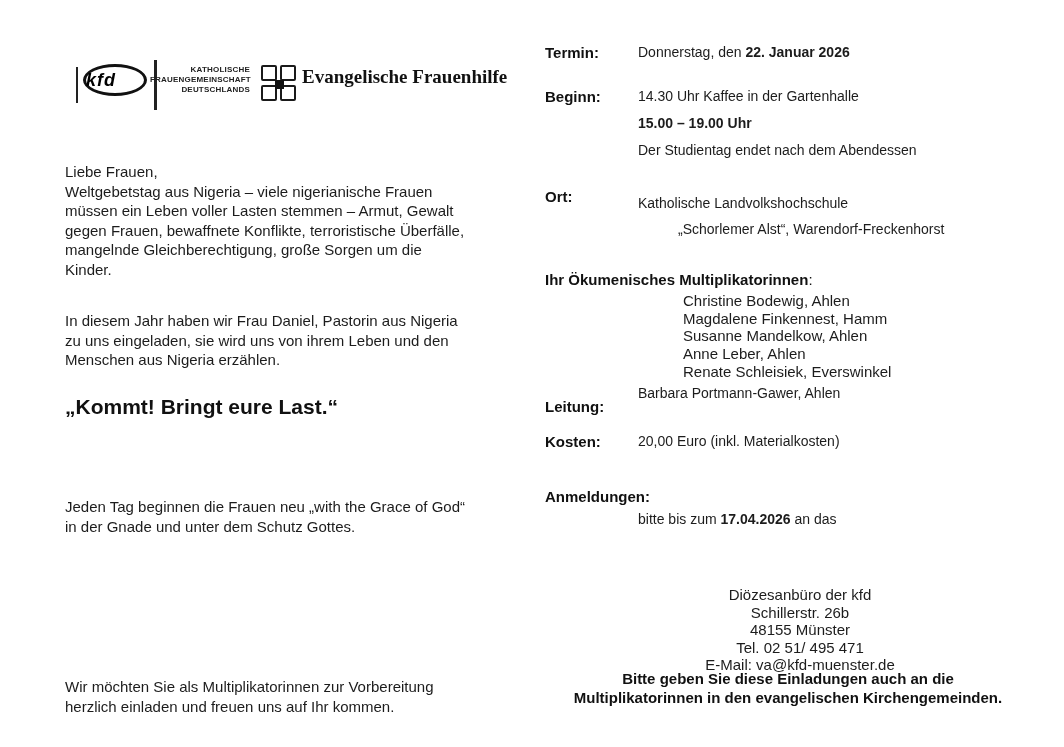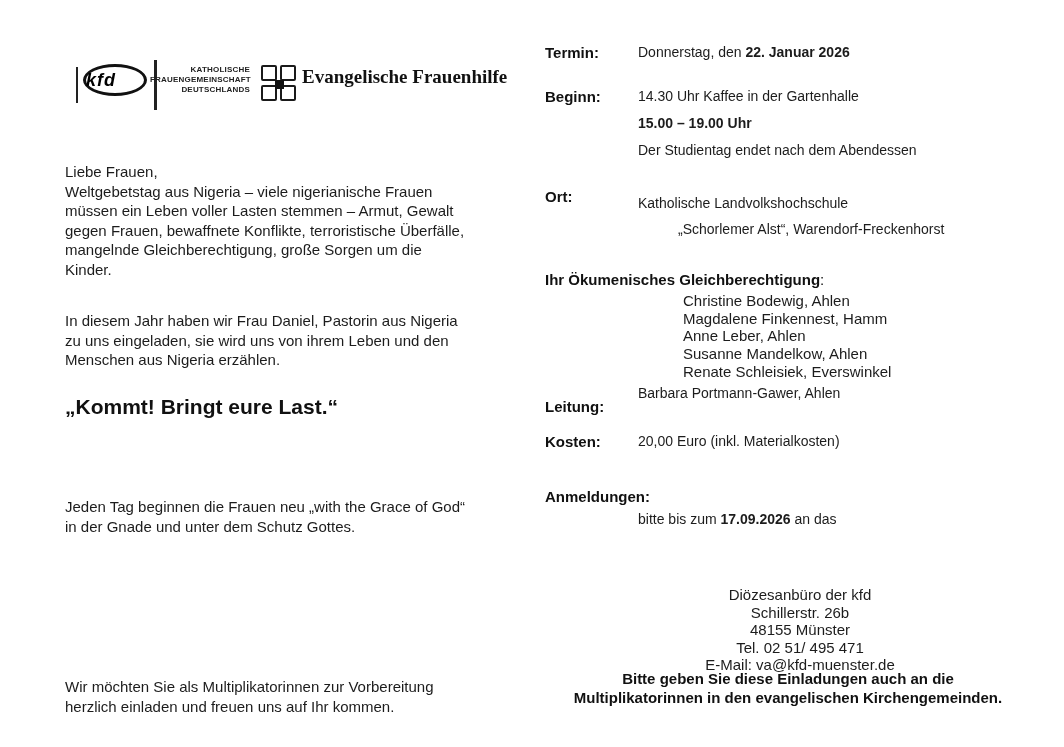--- a/index.html
+++ b/index.html
@@ -122,37 +122,37 @@
 
   <div class="lbl" style="top:88px;">Beginn:</div>
   <div class="val" style="top:88px;">14.30 Uhr Kaffee in der Gartenhalle</div>
   <div class="val b" style="top:115px;">15.00 – 19.00 Uhr</div>
   <div class="val" style="top:142px;">Der Studientag endet nach dem Abendessen</div>
 
   <div class="lbl" style="top:188px;">Ort:</div>
   <div class="val" style="top:195px;">Katholische Landvolkshochschule</div>
   <div class="val ort2">„Schorlemer Alst“, Warendorf-Freckenhorst</div>
 
-  <div class="abs team-heading"><span class="b">Ihr Ökumenisches Gleichberechtigung</span><span>:</span></div>
+  <div class="abs team-heading"><span class="b">Ihr Ökumenisches Multiplikatorinnen</span><span>:</span></div>
   <div class="abs team-list">
     <div>Christine Bodewig, Ahlen</div>
     <div>Magdalene Finkennest, Hamm</div>
+    <div>Susanne Mandelkow, Ahlen</div>
     <div>Anne Leber, Ahlen</div>
-    <div>Susanne Mandelkow, Ahlen</div>
     <div>Renate Schleisiek, Everswinkel</div>
   </div>
 
   <div class="lbl" style="top:398px;">Leitung:</div>
   <div class="val" style="top:385px;">Barbara Portmann-Gawer, Ahlen</div>
 
   <div class="lbl" style="top:433px;">Kosten:</div>
   <div class="val" style="top:433px;">20,00 Euro (inkl. Materialkosten)</div>
 
   <div class="lbl" style="top:488px;">Anmeldungen:</div>
-  <div class="val" style="top:511px;"><span>bitte bis zum </span><span class="b">17.09.2026</span><span> an das</span></div>
+  <div class="val" style="top:511px;"><span>bitte bis zum </span><span class="b">17.04.2026</span><span> an das</span></div>
 
   <div class="abs address">
     <div>Diözesanbüro der kfd</div>
     <div>Schillerstr. 26b</div>
     <div>48155 Münster</div>
     <div>Tel. 02 51/ 495 471</div>
     <div>E-Mail: va@kfd-muenster.de</div>
   </div>
 
   <div class="abs footer-note">

